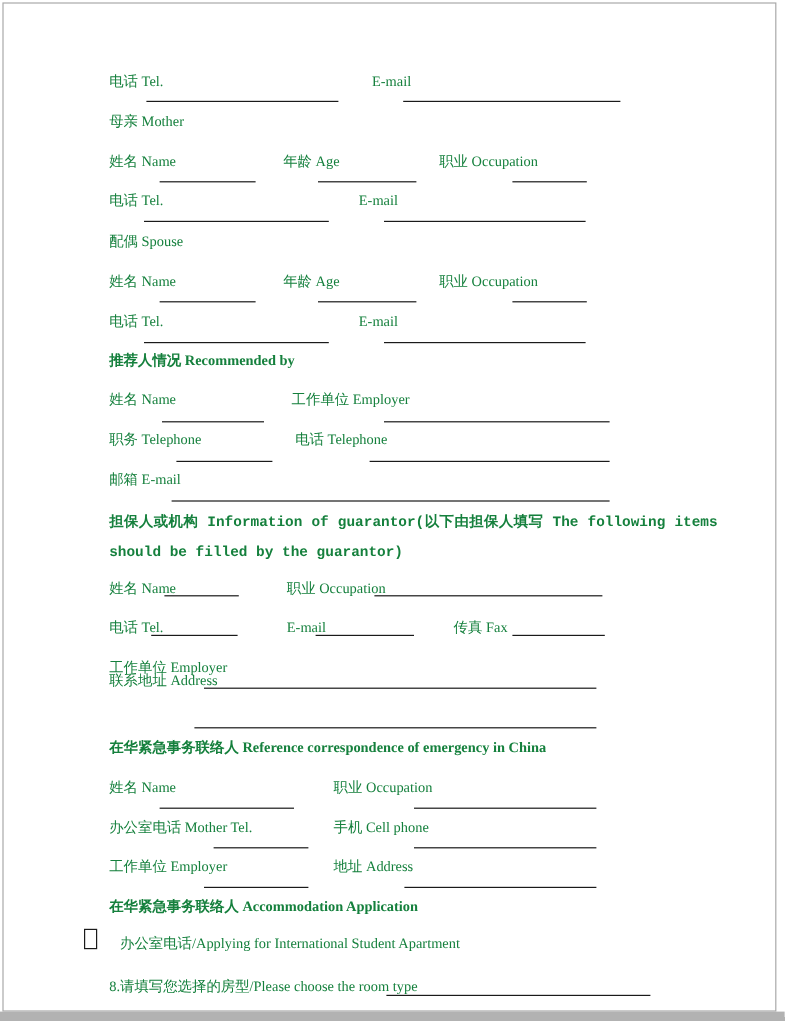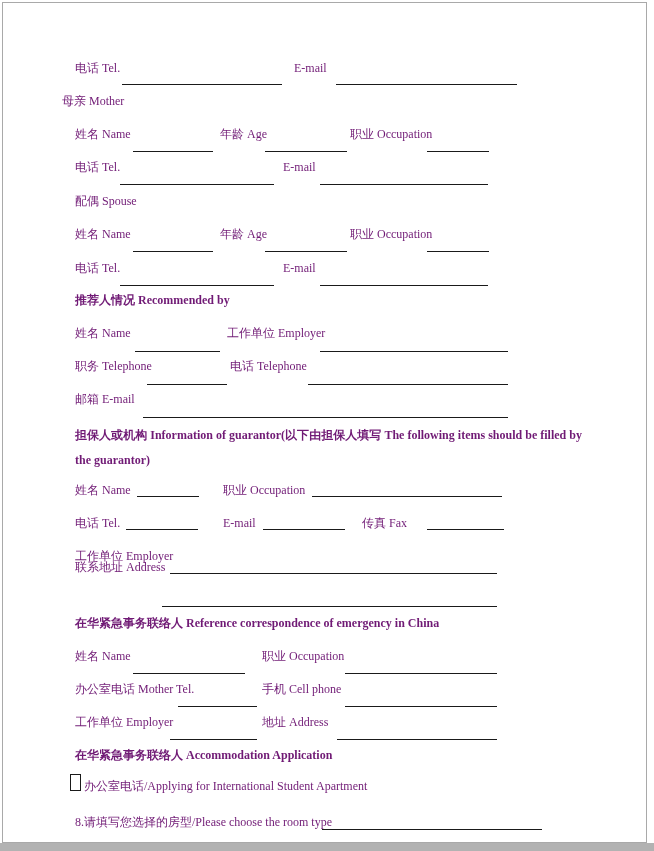--- a/index.html
+++ b/index.html
@@ -12,47 +12,48 @@
   }
   .page {
     position:absolute; left:2px; top:2px; width:645px; height:841px;
     background:#ffffff; border:1px solid #a9a9a9;
   }
   .band {
     position:absolute; left:0; top:843px; width:654px; height:8px;
     background:#b2b2b2;
   }
   .t {
-    position:absolute; font-size:12px; color:#701a75;
-    white-space:nowrap; line-height:15px;
+    position:absolute; font-size:12px; color:#15803d;
+    white-space:nowrap; line-height:15px;margin-left:16px;
   }
   .b { font-weight:bold; }
   .wrap {
     white-space:normal; width:507px; line-height:25px;
     text-align:justify;
+    font-family:Liberation Mono, monospace;
   }
   .ln {
     position:absolute; height:0; border-bottom:1.5px solid #1a1a1a;
   }
   .cb {
     position:absolute; left:70px; top:774px; width:11px; height:17px;
     border:1.2px solid #1a1a1a; background:#fff;
   }
 </style>
 </head>
 <body>
 
 <div class="page"></div>
 
 <span class="t" style="left:75px;top:61px">电话 Tel.</span>
 <div class="ln" style="left:122px;top:84px;width:160px"></div>
 <span class="t" style="left:294px;top:61px">E-mail</span>
 <div class="ln" style="left:336px;top:84px;width:181px"></div>
 
-<span class="t" style="left:62px;top:94px">母亲 Mother</span>
+<span class="t" style="left:75px;top:94px">母亲 Mother</span>
 
 <span class="t" style="left:75px;top:127px">姓名 Name</span>
 <div class="ln" style="left:133px;top:151px;width:80px"></div>
 <span class="t" style="left:220px;top:127px">年龄 Age</span>
 <div class="ln" style="left:265px;top:151px;width:82px"></div>
 <span class="t" style="left:350px;top:127px">职业 Occupation</span>
 <div class="ln" style="left:427px;top:151px;width:62px"></div>
 
 <span class="t" style="left:75px;top:160px">电话 Tel.</span>
 <div class="ln" style="left:120px;top:184px;width:154px"></div>

